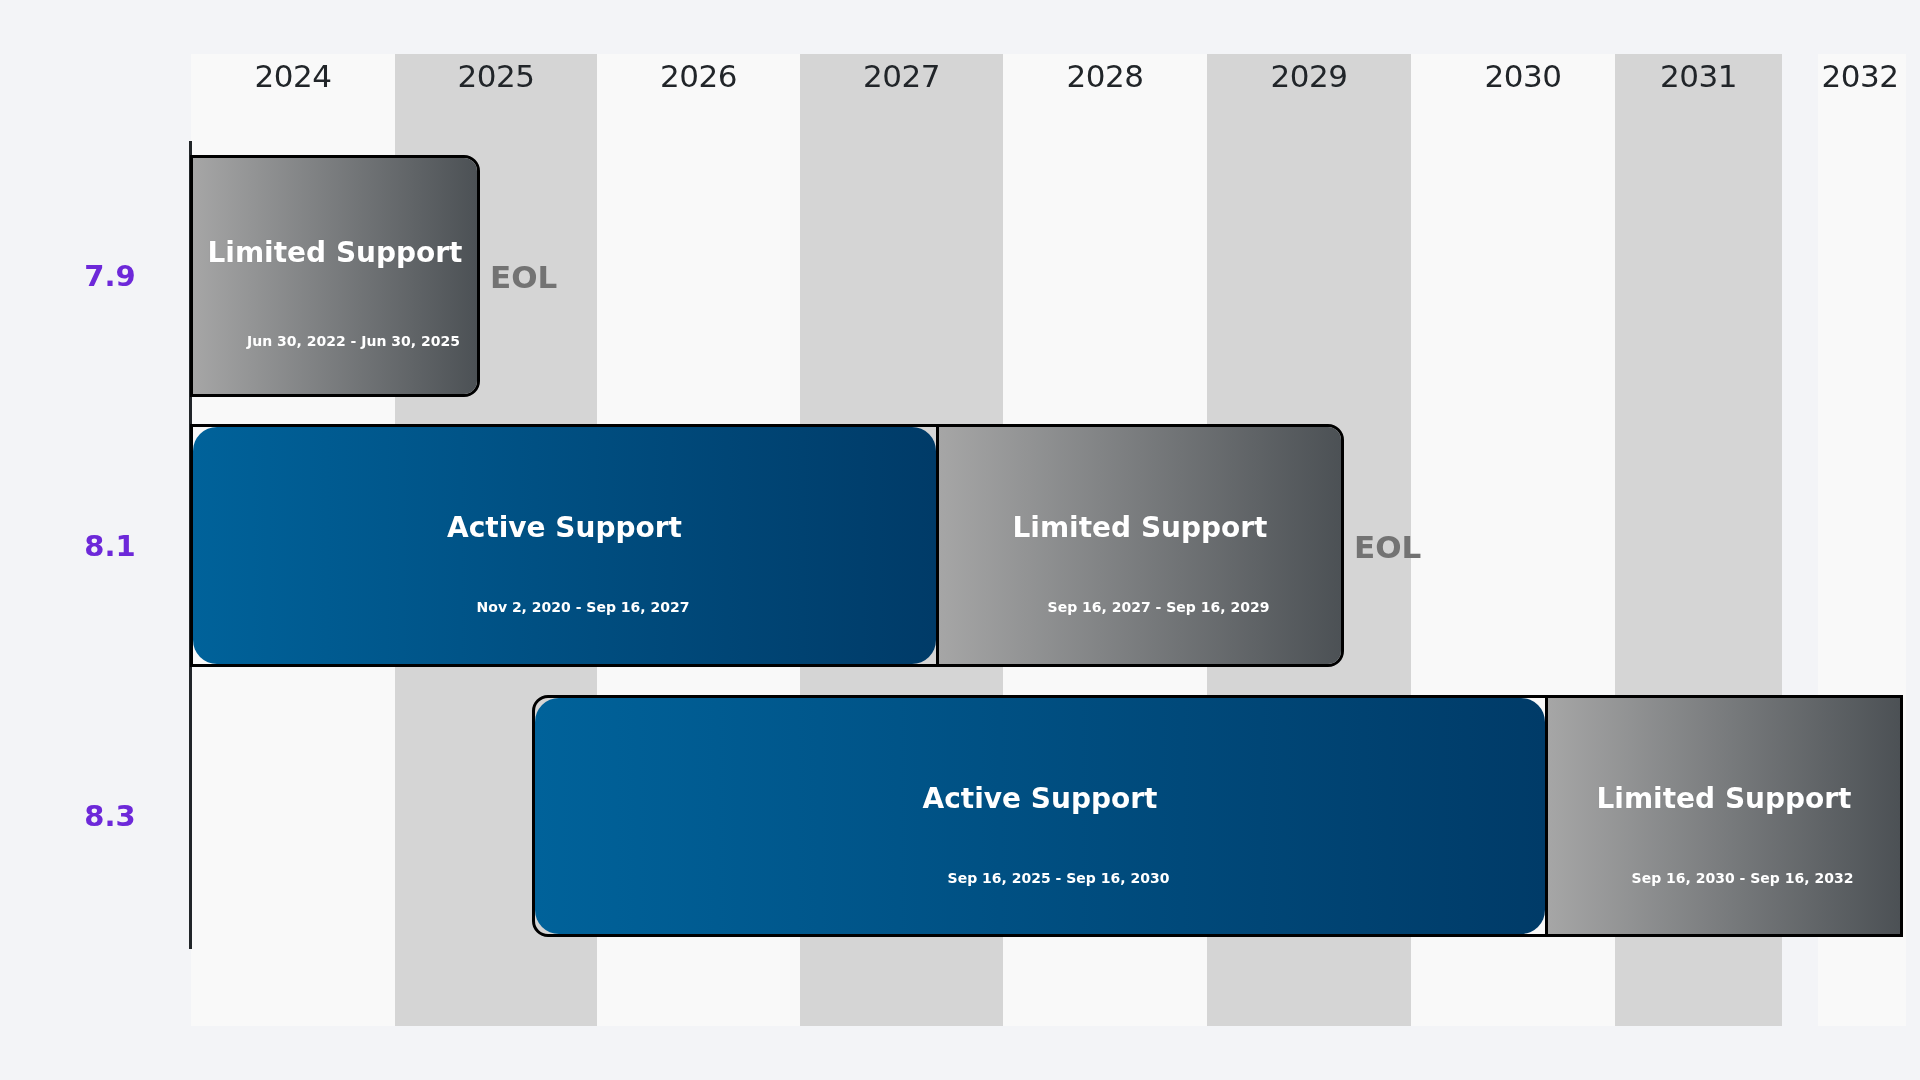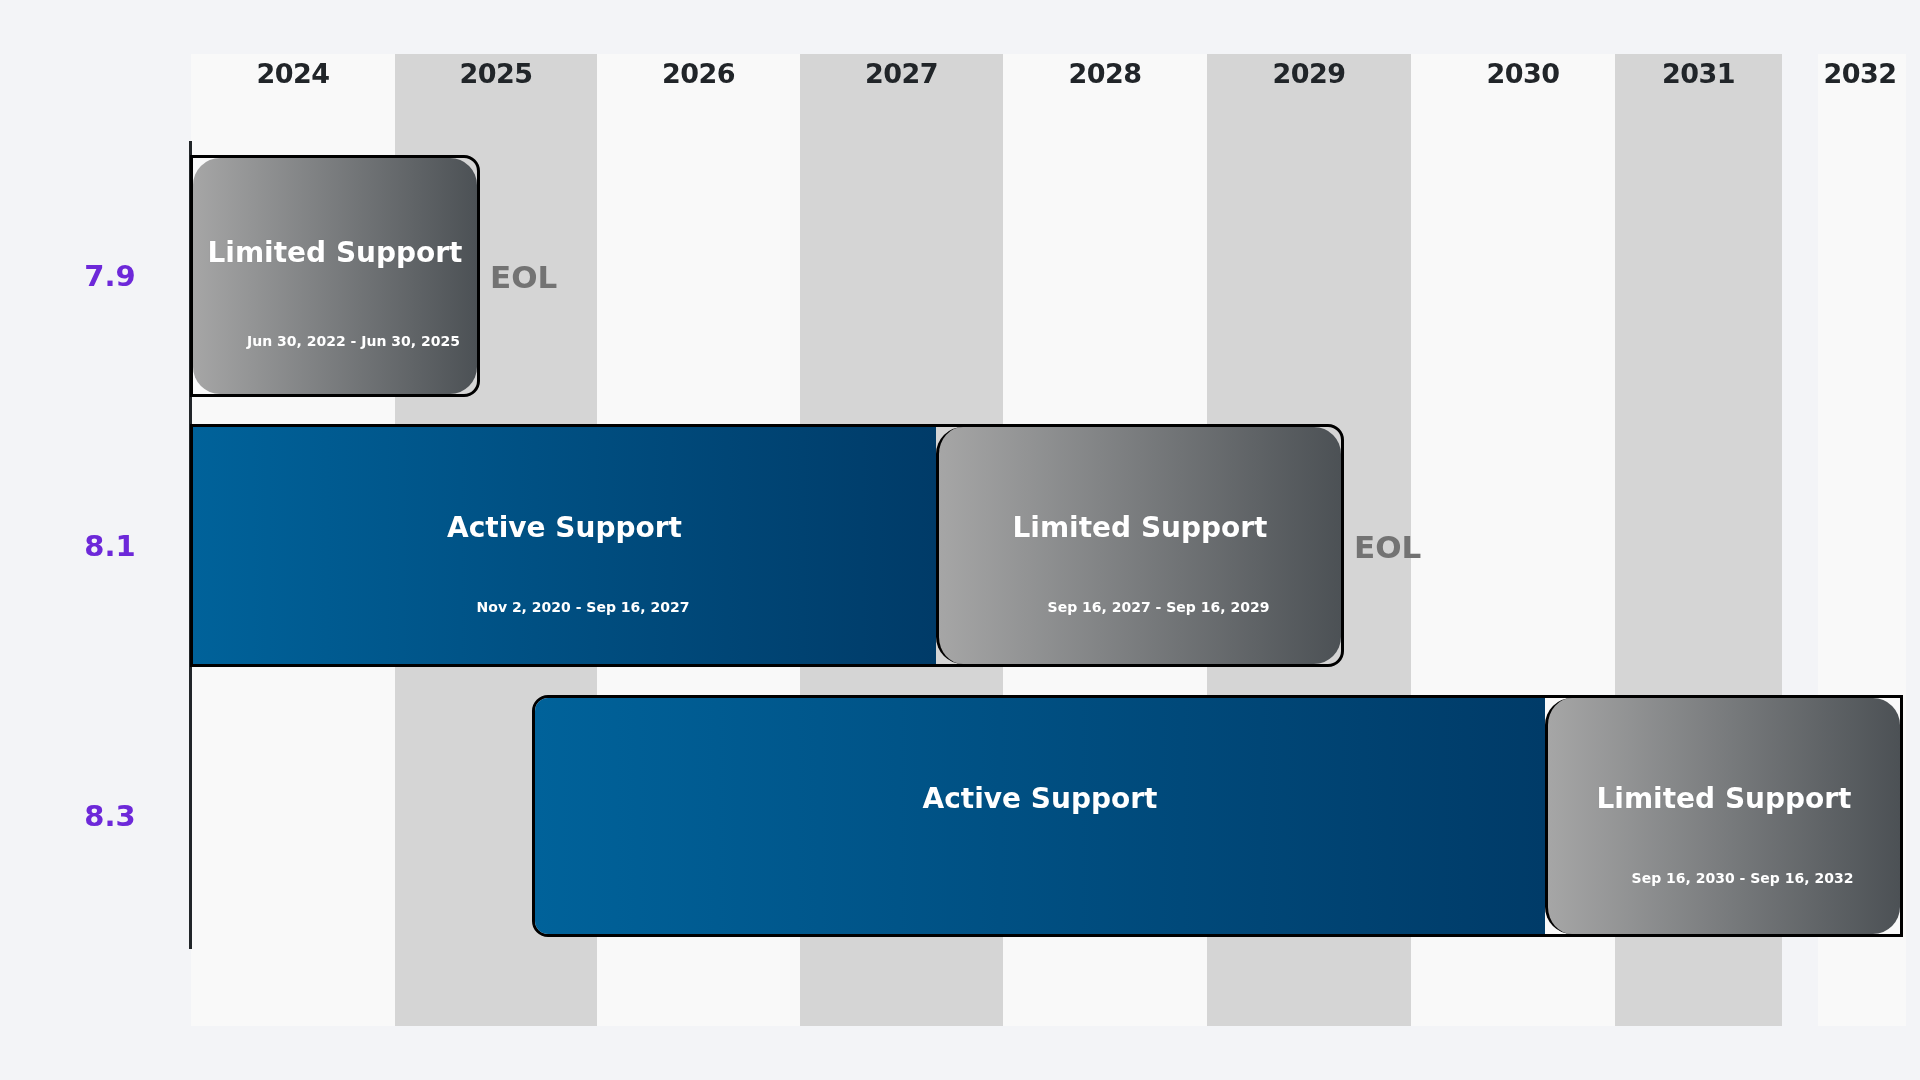--- a/index.html
+++ b/index.html
@@ -13,21 +13,21 @@
     position: absolute; top: 54px; left: 191px; width: 1729px; height: 972px;
   }
   .col {
     position: absolute; top: 0; height: 972px;
   }
   .col.light { background: #f9f9f9; }
   .col.dark { background: #d5d5d5; }
   .year {
     position: absolute; top: 4px; left: 0; right: 0;
     text-align: center;
-    font-weight: bold; font-size: 27px; color: #212529;
+    font-weight: normal; font-size: 31px; color: #212529;
     letter-spacing: -0.5px;
   }
   .axis-line {
     position: absolute; left: 189px; top: 141px; width: 3px; height: 808px;
     background: #212529;
   }
   .row-label {
     position: absolute; left: 60px; width: 100px; text-align: center;
     font-weight: bold; font-size: 29px; color: #6d28d9;
     transform: translateY(-50%);
@@ -35,22 +35,22 @@
   .bar {
     position: absolute; box-sizing: border-box;
     border: 3px solid #000;
     display: flex; overflow: hidden;
   }
   .seg {
     position: relative; height: 100%; box-sizing: border-box;
     color: #fff; text-align: center;
   }
   .seg + .seg { border-left: 3px solid #000; }
-  .seg.active { background: linear-gradient(to right, #00629a, #003b68); }
-  .seg.limited { background: linear-gradient(to right, #a6a6a6, #4c5155); border-radius: 27px; }
+  .seg.active { background: linear-gradient(to right, #00629a, #003b68); border-radius: 24px; }
+  .seg.limited { background: linear-gradient(to right, #a6a6a6, #4c5155); }
   .seg-title {
     position: absolute; left: 0; right: 0; top: 84px;
     font-weight: bold; font-size: 28px; white-space: nowrap;
     text-shadow: 0 0 1px rgba(0,0,0,0.15);
   }
   .seg-dates {
     position: absolute; left: 0; right: 0; top: 172px;
     font-weight: bold; font-size: 14px; white-space: nowrap; padding-left: 37px;
   }
   .eol {
@@ -113,18 +113,19 @@
   <div class="seg limited" style="flex:1">
     <div class="seg-title">Limited Support</div>
     <div class="seg-dates">Sep 16, 2027 - Sep 16, 2029</div>
   </div>
 </div>
 <div class="eol" style="left:1354px;top:547px">EOL</div>
 
 <div class="bar" style="left:532px;top:695px;width:1371px;height:242px;border-radius:16px 0 0 16px">
   <div class="seg active" style="width:1010px">
     <div class="seg-title">Active Support</div>
+    <div class="seg-dates">Sep 16, 2025 - Sep 16, 2030</div>
   </div>
   <div class="seg limited" style="flex:1">
     <div class="seg-title">Limited Support</div>
     <div class="seg-dates">Sep 16, 2030 - Sep 16, 2032</div>
   </div>
 </div>
 
 </body></html>

